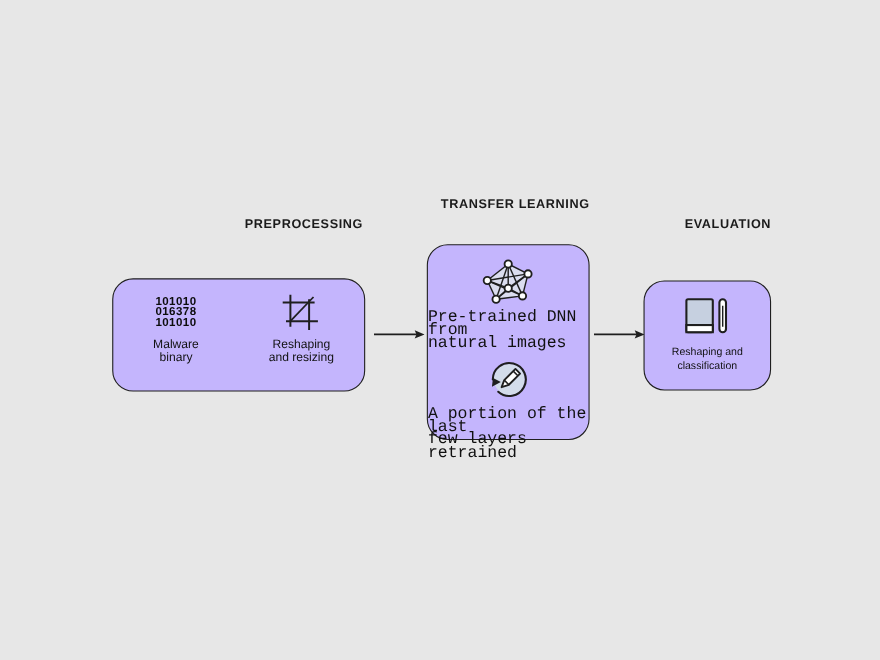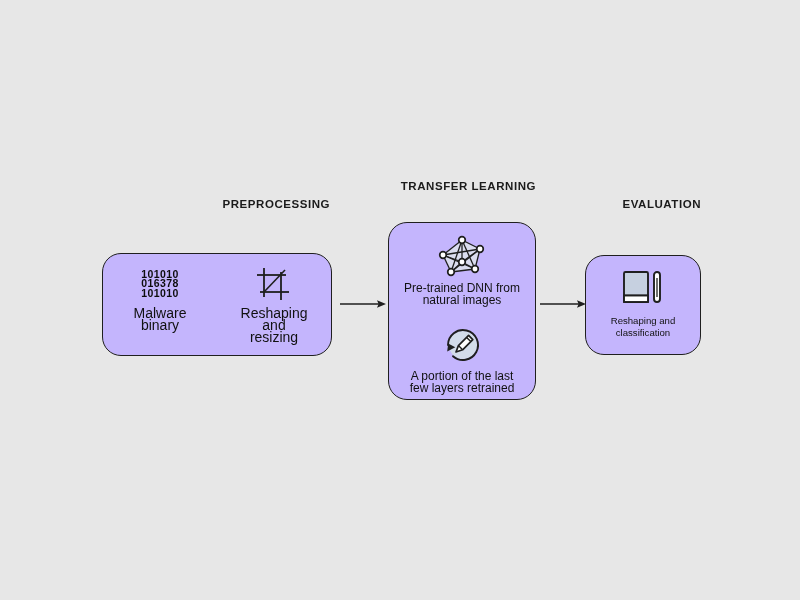--- a/index.html
+++ b/index.html
@@ -73,21 +73,21 @@
     align-items: center;
   }
   .prep-icon {
     height: 40px;
     display: flex;
     align-items: center;
     justify-content: center;
   }
   .item-label {
     margin-top: 4px;
-    font-size: 14px;
+    font-size: 11px;
     line-height: 11.8px;
     color: #111;
     text-align: center;
     white-space: pre-line;
   }
 
   
   .binary-block {
     font-family: "Liberation Sans", sans-serif;
     font-size: 10.5px;
@@ -110,25 +110,25 @@
   #tl-group-1 { top: 12px; }
   #tl-group-2 { top: 100px; }
   .tl-icon {
     height: 46px;
     display: flex;
     align-items: center;
     justify-content: center;
   }
   .tl-label {
     margin-top: 2px;
-    font-size: 12px;
+    font-size: 15px;
     line-height: 11.6px;
     color: #111;
-    text-align: center;
     white-space: pre-line;
+    font-family: Liberation Mono, monospace;
   }
 
   
   #eval-inner {
     position: absolute;
     left: 0; top: 12px;
     width: 100%;
     display: flex;
     flex-direction: column;
     align-items: center;

